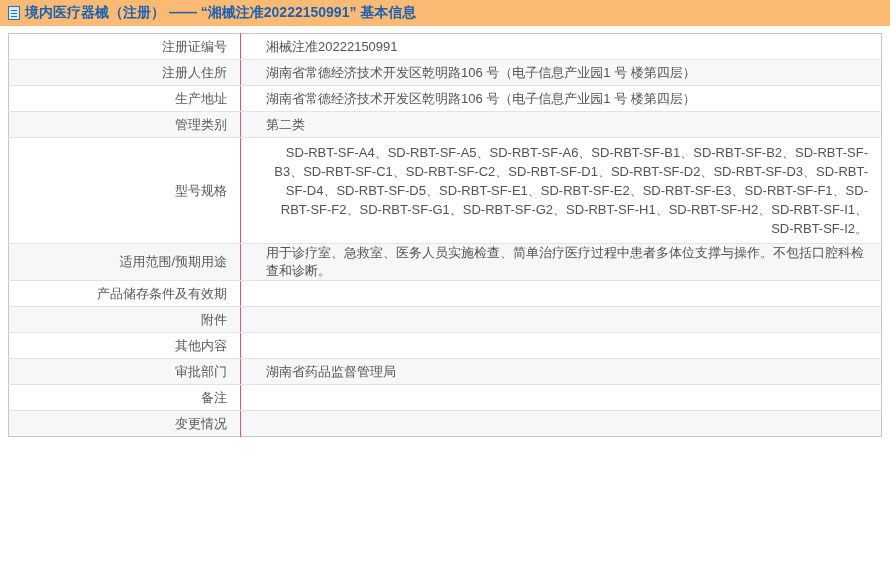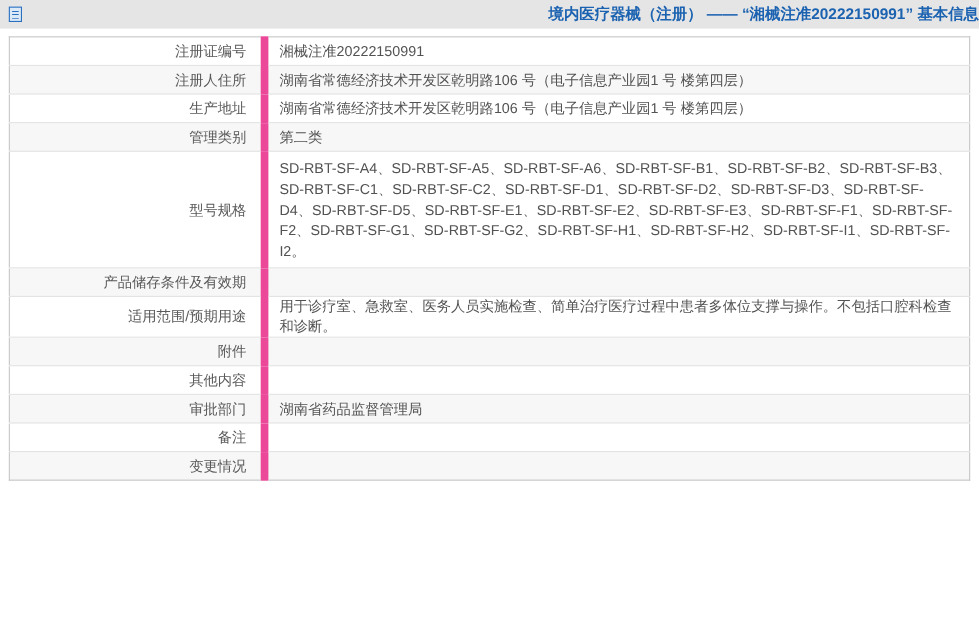--- a/index.html
+++ b/index.html
@@ -2,25 +2,24 @@
 <html><head>
 <meta charset="utf-8">
 <style>
   * { box-sizing: border-box; margin: 0; padding: 0; }
   html, body { width: 890px; height: 563px; background: #ffffff; overflow: hidden; }
   body { font-family: "Liberation Sans", "DejaVu Sans", sans-serif; }
 
   
   .header-bar {
     height: 26px;
-    background: #e5e5e5;
+    background: #fdba74;
     display: flex;
     align-items: center;
     padding-left: 8px;
-    justify-content: space-between;
   }
   .doc-icon {
     width: 12px; height: 14px;
     border: 1px solid #2a6fc0;
     background: #dce9f7;
     position: relative;
     margin-right: 5px;
     flex: 0 0 auto;
   }
   .doc-icon::before {
@@ -52,34 +51,35 @@
   table.info td {
     border-bottom: 1px solid #e3e3e3;
     height: 26px;
     vertical-align: middle;
   }
   table.info tr:last-child td { border-bottom: none; }
   td.label {
     width: 232px;
     text-align: right;
     padding-right: 13px;
-    border-right: 7px solid #ec4899;
+    border-right: 1px solid #ec4899;
     color: #595959;
     white-space: nowrap;
   }
   td.value {
     text-align: left;
-    padding-left: 10px;
+    padding-left: 25px;
     padding-right: 13px;
     color: #535353;
   }
   td.value.multiline {
     line-height: 19px;
     padding-top: 5px;
     padding-bottom: 5px;
+    text-align: right;
   }
 </style>
 </head>
 <body>
 
 <div class="header-bar">
   <span class="doc-icon"></span>
   <span class="header-title">境内医疗器械（注册） ——  “湘械注准20222150991”  基本信息</span>
 </div>
 
@@ -108,27 +108,27 @@
     <td class="value">第二类</td>
   </tr>
 
   <tr>
     <td class="label">型号规格</td>
     <td class="value multiline">SD-RBT-SF-A4、SD-RBT-SF-A5、SD-RBT-SF-A6、SD-RBT-SF-B1、SD-RBT-SF-B2、SD-RBT-SF-B3、SD-RBT-SF-C1、SD-RBT-SF-C2、SD-RBT-SF-D1、SD-RBT-SF-D2、SD-RBT-SF-D3、SD-RBT-SF-D4、SD-RBT-SF-D5、SD-RBT-SF-E1、SD-RBT-SF-E2、SD-RBT-SF-E3、SD-RBT-SF-F1、SD-RBT-SF-F2、SD-RBT-SF-G1、SD-RBT-SF-G2、SD-RBT-SF-H1、SD-RBT-SF-H2、SD-RBT-SF-I1、SD-RBT-SF-I2。</td>
   </tr>
 
 
   <tr>
-    <td class="label">产品储存条件及有效期</td>
-    <td class="value"></td>
+    <td class="label">适用范围/预期用途</td>
+    <td class="value">用于诊疗室、急救室、医务人员实施检查、简单治疗医疗过程中患者多体位支撑与操作。不包括口腔科检查和诊断。</td>
   </tr>
 
   <tr>
-    <td class="label">适用范围/预期用途</td>
-    <td class="value">用于诊疗室、急救室、医务人员实施检查、简单治疗医疗过程中患者多体位支撑与操作。不包括口腔科检查和诊断。</td>
+    <td class="label">产品储存条件及有效期</td>
+    <td class="value"></td>
   </tr>
 
   <tr>
     <td class="label">附件</td>
     <td class="value"></td>
   </tr>
 
   <tr>
     <td class="label">其他内容</td>
     <td class="value"></td>

